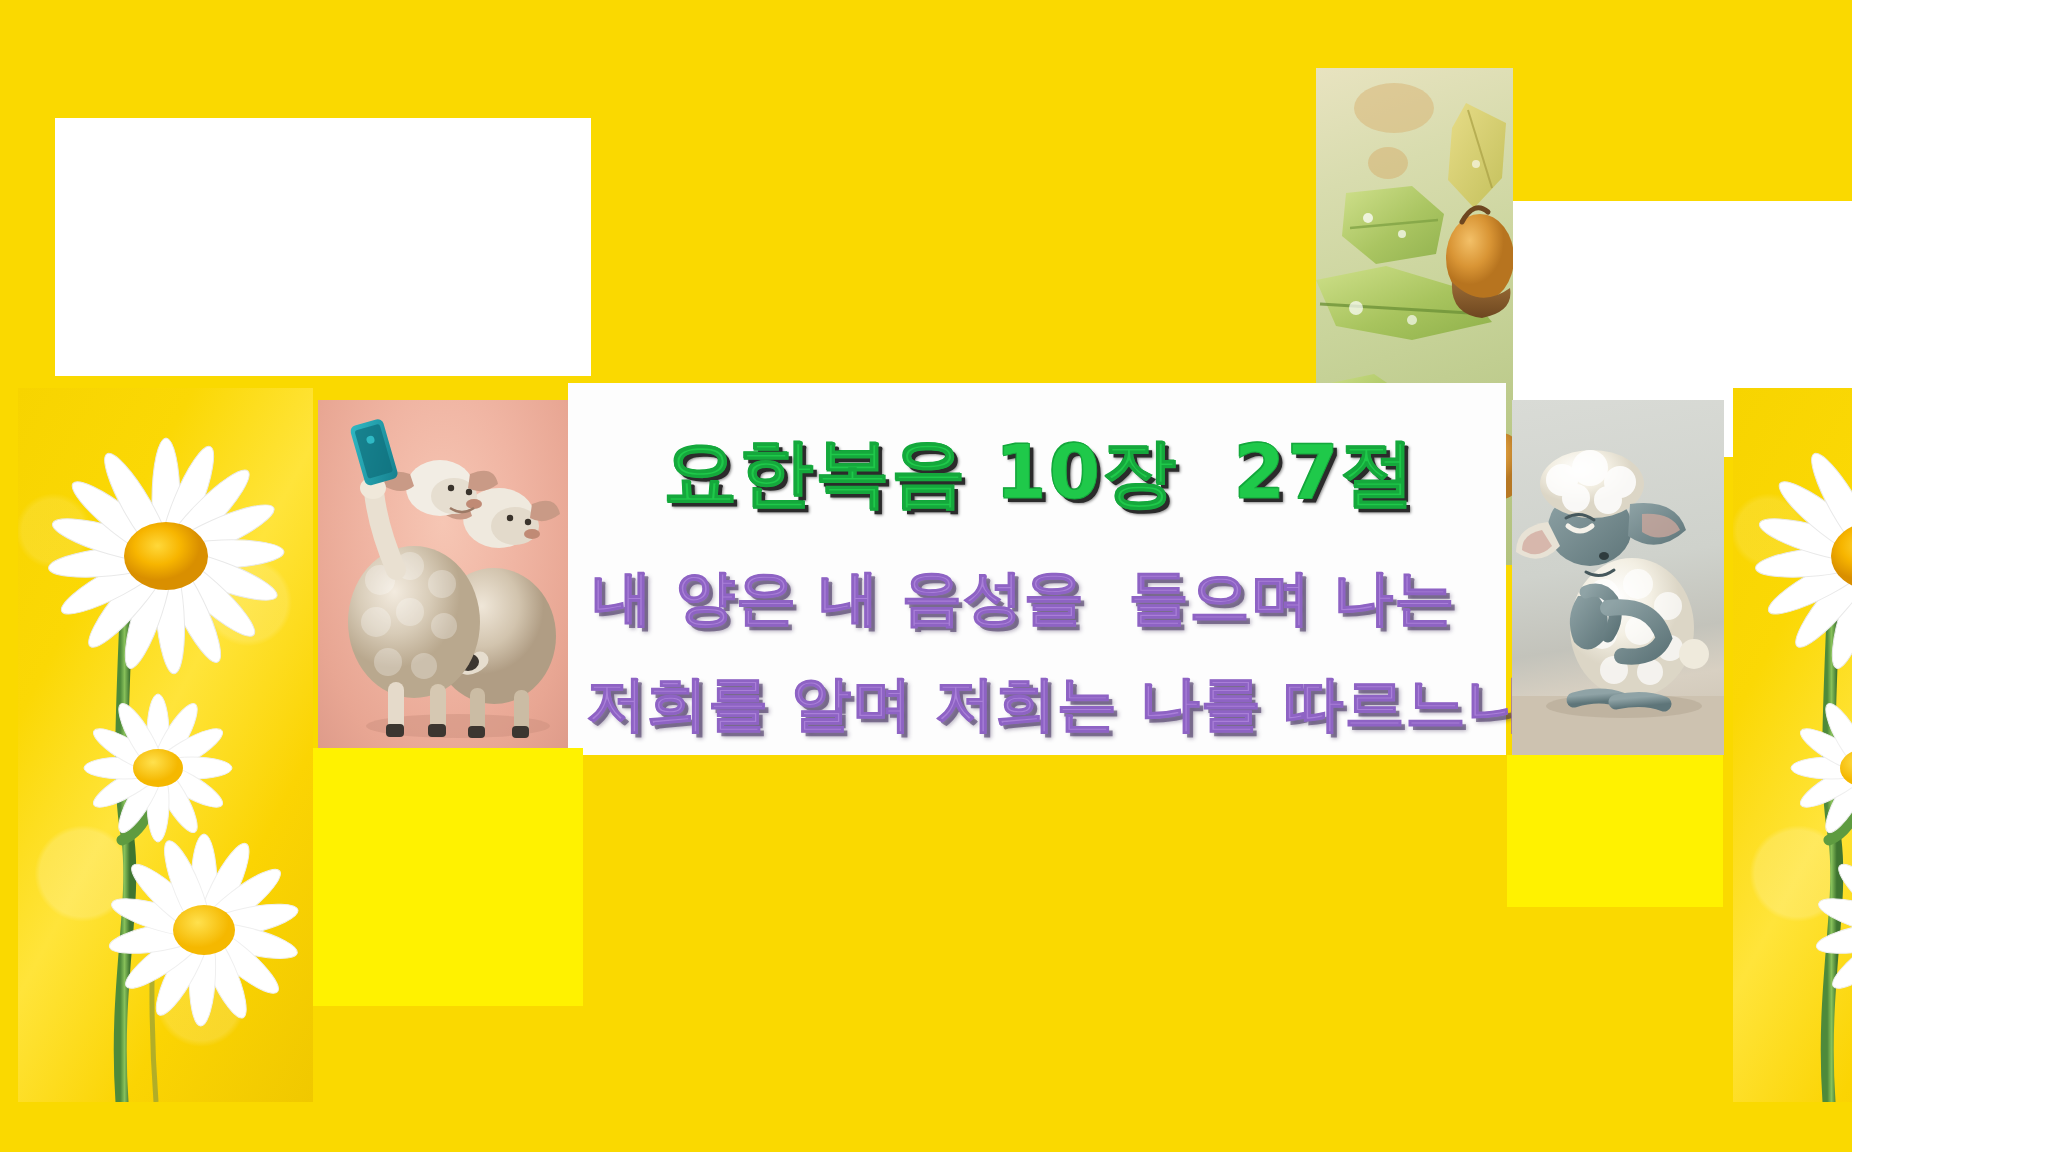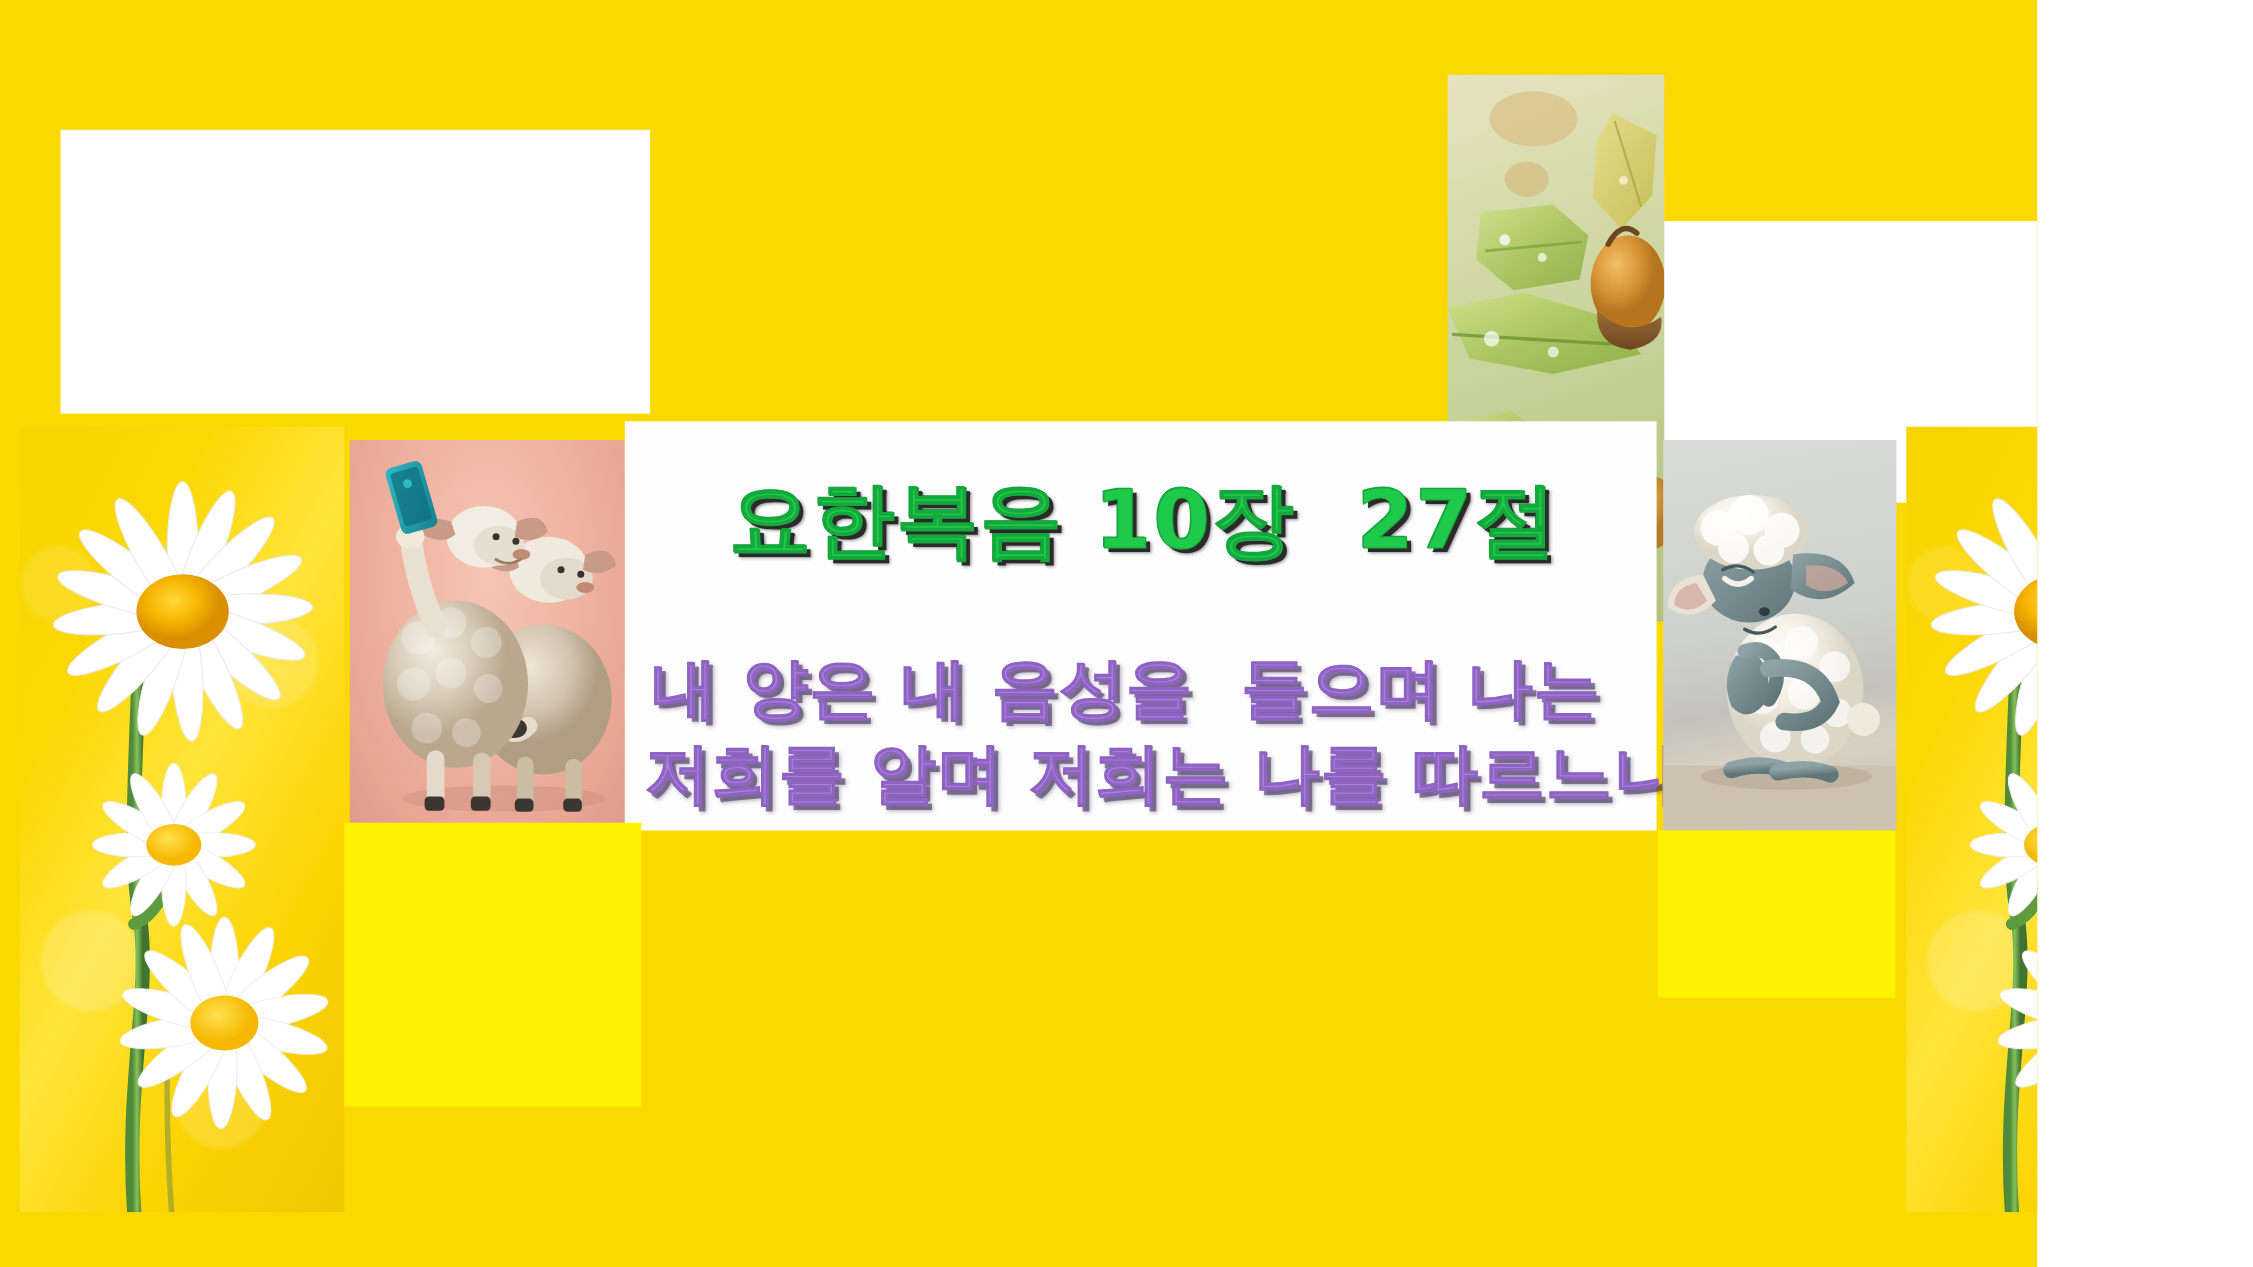--- a/index.html
+++ b/index.html
@@ -332,21 +332,21 @@
         <circle cx="59" cy="38" r="4" fill="#2FB9C4"></circle>
       </g>
     </svg>
   </div>
 
   <div class="verse-panel" style="left:568px; top:383px; width:938px; height:372px;">
   </div>
 
   <div class="verse-title" style="left:600px; top:424px; width:880px; text-align:center;">요한복음 10장  27절</div>
 
-  <div class="verse-line" style="left:592px; top:586px;">내 양은 내 음성을  들으며 나는</div>
+  <div class="verse-line" style="left:592px; top:558px;">내 양은 내 음성을  들으며 나는</div>
 
   <div class="verse-line" style="left:586px; top:664px;">저희를 알며 저희는 나를 따르느니라</div>
 
   <div class="photo pray-sheep-bg" style="left:1512px; top:400px; width:212px; height:355px;">
     <svg viewBox="0 0 212 355" preserveAspectRatio="none" style="position:absolute;inset:0;width:100%;height:100%">
       <defs>
         <radialGradient id="fleece" cx="38%" cy="28%">
           <stop offset="0%" stop-color="#FFFFFF"></stop>
           <stop offset="55%" stop-color="#F3EFE3"></stop>
           <stop offset="100%" stop-color="#DCD6C6"></stop>

